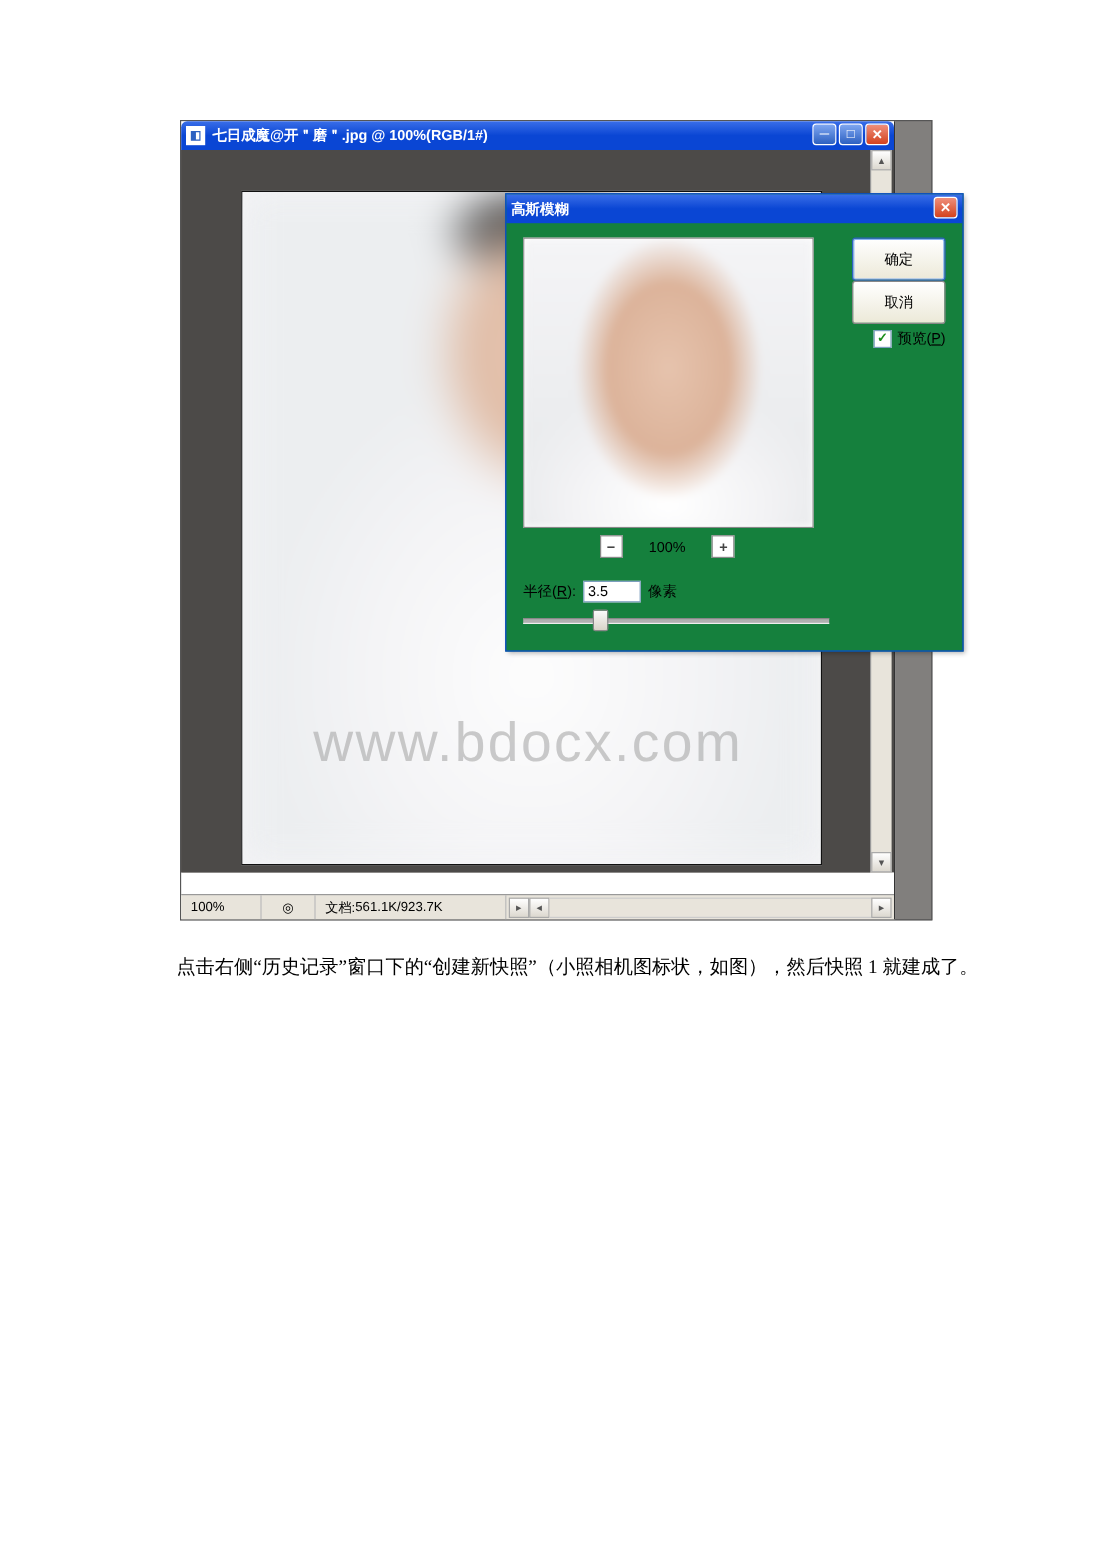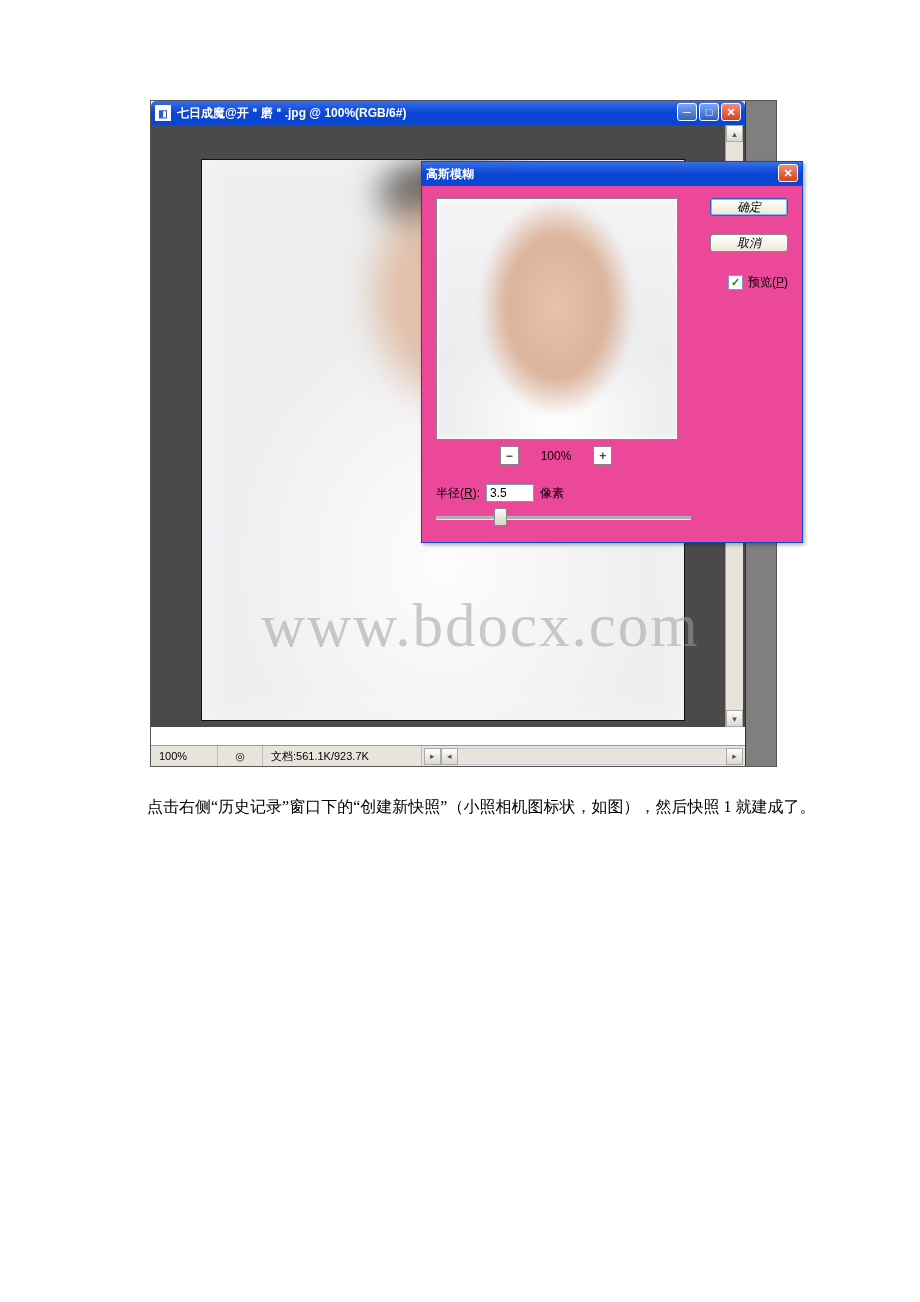--- a/index.html
+++ b/index.html
@@ -133,22 +133,22 @@
     background:
       radial-gradient(ellipse 140px 180px at 52% 24%, #e8c9b6 0%, #e0bba4 40%, rgba(224,187,164,0) 70%),
       radial-gradient(ellipse 110px 60px at 52% 6%, #2a2a2a 0%, rgba(42,42,42,0.7) 50%, rgba(42,42,42,0) 80%),
       radial-gradient(ellipse 220px 260px at 50% 72%, #fdfdfd 0%, #f4f4f6 60%, #eceef0 100%);
     filter: blur(14px);
   }
   .watermark-main {
     position: absolute;
     left: 110px;
     top: 490px;
-    font-family: Liberation Serif, serif;
-    font-size: 61px;
+    font-family: Liberation Sans, sans-serif;
+    font-size: 46px;
     letter-spacing: 2px;
     color: rgba(160,160,160,0.55);
     pointer-events: none;
     z-index: 2;
   }
   .status-bar {
     position: absolute;
     bottom: 0;
     left: 0;
     right: 0;
@@ -192,21 +192,21 @@
     border-right: none;
   }
 
   
   .dialog {
     position: absolute;
     left: 270px;
     top: 60px;
     width: 380px;
     height: 380px;
-    background: #ec4899;
+    background: #15803d;
     border: 1px solid #0a46d4;
     z-index: 10;
     box-shadow: 2px 2px 4px rgba(0,0,0,0.3);
   }
   .dialog .titlebar {
     border-radius: 0;
     height: 24px;
   }
   .dlg-close {
     position: absolute;
@@ -320,31 +320,30 @@
     width: 11px;
     height: 16px;
     background: linear-gradient(to bottom, #fafafa, #d8d4c8);
     border: 1px solid #888;
     border-radius: 2px;
   }
   .dlg-btn {
     position: absolute;
     right: 14px;
     width: 78px;
-    height: 18px;
+    height: 36px;
     background: linear-gradient(to bottom, #fff, #ece9d8);
     border: 1px solid #888;
     border-radius: 3px;
     font-family: "SimSun", Tahoma, sans-serif;
     font-size: 12px;
     display: flex;
     align-items: center;
     justify-content: center;
     box-sizing: border-box;
-    font-style: italic;
   }
   .dlg-btn.ok {
     top: 12px;
     border: 1px solid #2d61c1;
     box-shadow: inset 0 0 0 1px #8ab4f2;
   }
   .dlg-btn.cancel { top: 48px; }
   .preview-check {
     position: absolute;
     right: 14px;
@@ -382,21 +381,21 @@
 </style>
 </head>
 <body>
 
 <div class="page">
   <div class="screenshot-container">
 
     <div class="doc-window">
       <div class="titlebar">
         <span class="titlebar-icon">◧</span>
-        <span>七日成魔@开＂磨＂.jpg @ 100%(RGB/6#)</span>
+        <span>七日成魔@开＂磨＂.jpg @ 100%(RGB/1#)</span>
         <div class="win-controls">
           <div class="win-btn">─</div>
           <div class="win-btn">□</div>
           <div class="win-btn close">✕</div>
         </div>
       </div>
       <div class="doc-body">
         <div class="doc-body-inner">
           <div class="canvas">
             <div class="portrait"></div>

